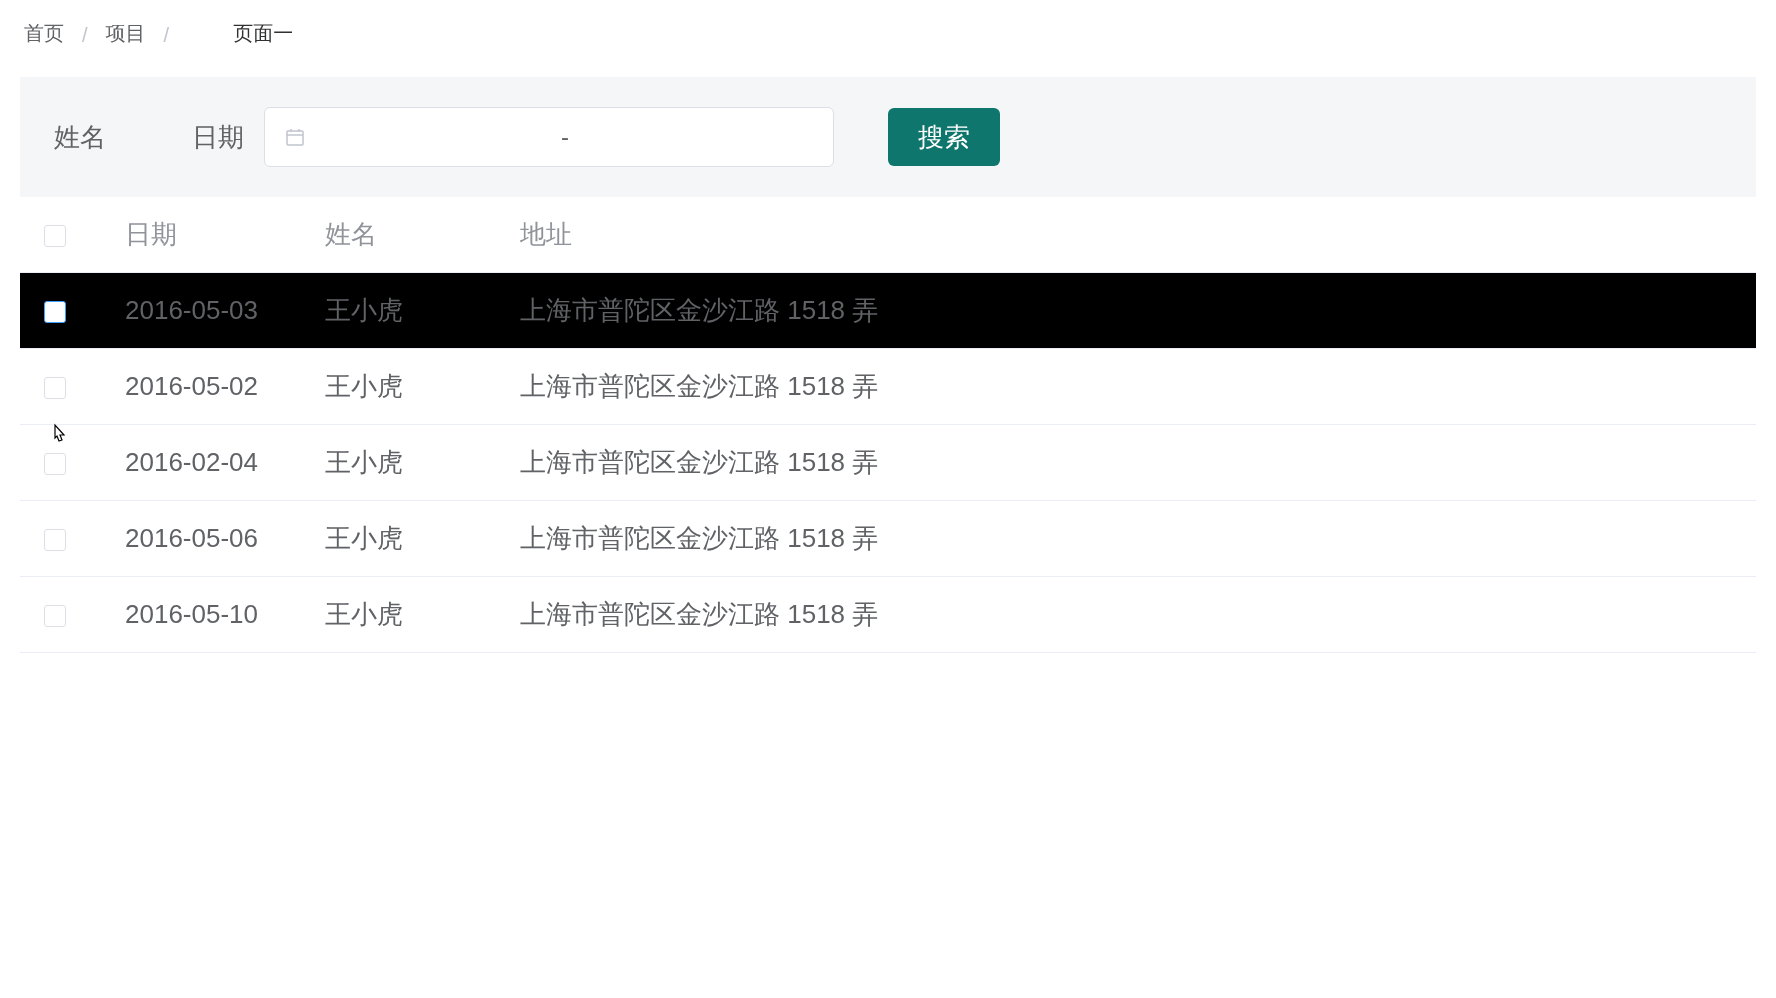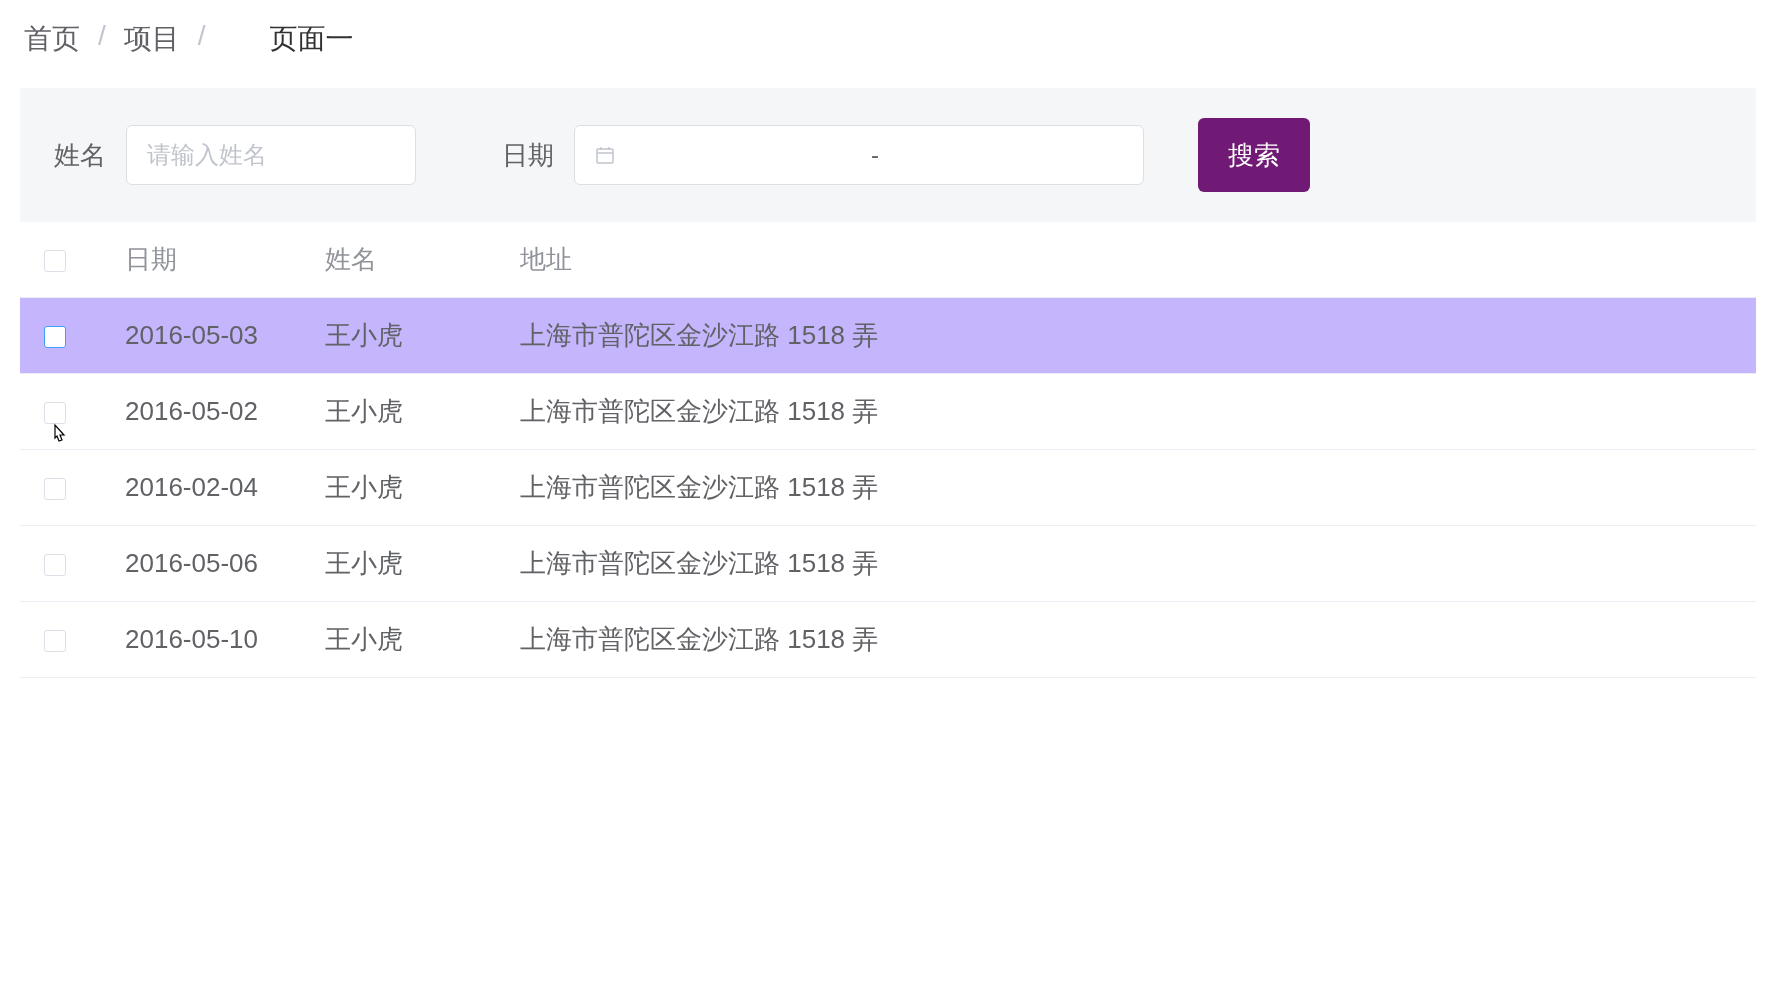--- a/index.html
+++ b/index.html
@@ -11,23 +11,23 @@
       font-family: -apple-system, BlinkMacSystemFont, "Segoe UI", "PingFang SC", "Hiragino Sans GB", "Microsoft YaHei", sans-serif;
       background: #fff;
       color: #606266;
       font-size: 24px;
     }
     .container {
       padding: 20px 20px 0 20px;
     }
     .breadcrumb {
       display: flex;
-      align-items: flex-start;
+      align-items: flex-end;
       gap: 18px;
-      font-size: 28px;
+      font-size: 20px;
       color: #606266;
       margin-bottom: 30px;
       padding-left: 4px;
     }
     .breadcrumb a {
       color: #606266;
       text-decoration: none;
       cursor: pointer;
     }
     .breadcrumb .sep {
@@ -85,23 +85,23 @@
       color: #c0c4cc;
       display: inline-flex;
       align-items: center;
     }
     .date-input .date-sep {
       flex: 1;
       text-align: center;
       color: #606266;
     }
     .search-btn {
-      height: 74px;
+      height: 58px;
       padding: 0 30px;
-      background: #701a75;
+      background: #0f766e;
       color: #fff;
       border: none;
       border-radius: 6px;
       font-size: 26px;
       cursor: pointer;
       margin-left: 24px;
     }
     .table {
       width: 100%;
       border-collapse: collapse;
@@ -114,21 +114,21 @@
       text-align: left;
       padding: 20px 0;
       font-weight: 500;
       color: #909399;
       font-size: 26px;
     }
     .table tbody tr {
       border-bottom: 1px solid #ebeef5;
     }
     .table tbody tr.hovered {
-      background: #c4b5fd;
+      background: #000000;
     }
     .table td {
       padding: 20px 0;
       color: #606266;
       font-size: 26px;
     }
     .col-check {
       width: 105px;
       padding-left: 24px !important;
     }
@@ -167,21 +167,20 @@
     <a>首页</a>
     <span class="sep">/</span>
     <a>项目</a>
     <span class="sep">/</span>
     <span class="current">页面一</span>
   </nav>
 
   <div class="filter-bar">
     <div class="filter-group">
       <span class="filter-label">姓名</span>
-      <input class="text-input" type="text" placeholder="请输入姓名" style="">
     </div>
     <div class="filter-group" style="margin-left:56px;">
       <span class="filter-label">日期</span>
       <div class="date-input">
         <span class="cal-icon">
           <svg width="20" height="20" viewBox="0 0 20 20" fill="none" stroke="#c0c4cc" stroke-width="1.5">
             <rect x="2" y="4" width="16" height="14" rx="1"></rect>
             <line x1="2" y1="8" x2="18" y2="8"></line>
             <line x1="6" y1="2" x2="6" y2="5"></line>
             <line x1="14" y1="2" x2="14" y2="5"></line>

